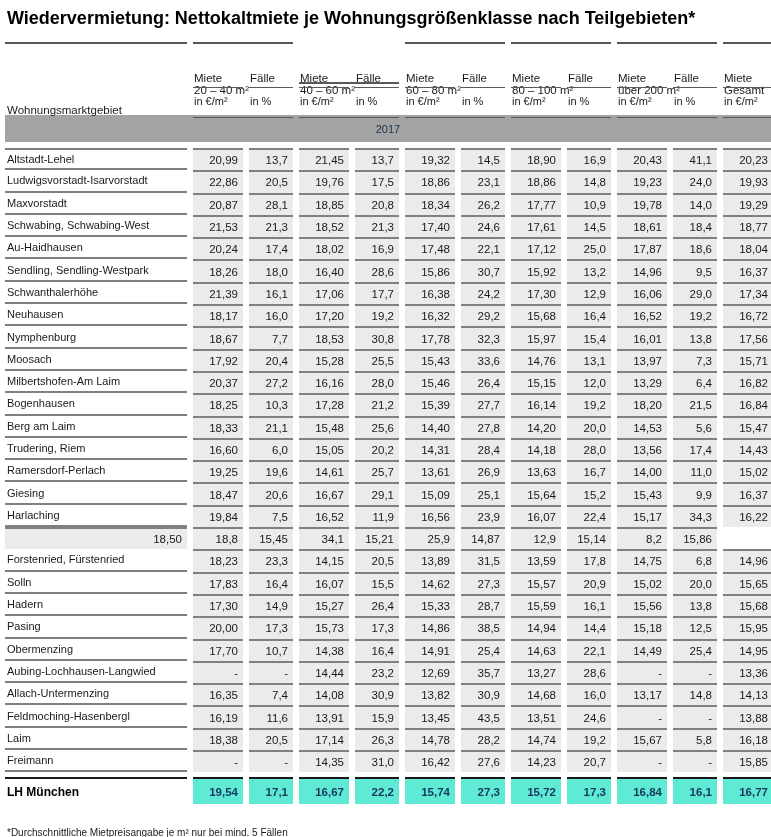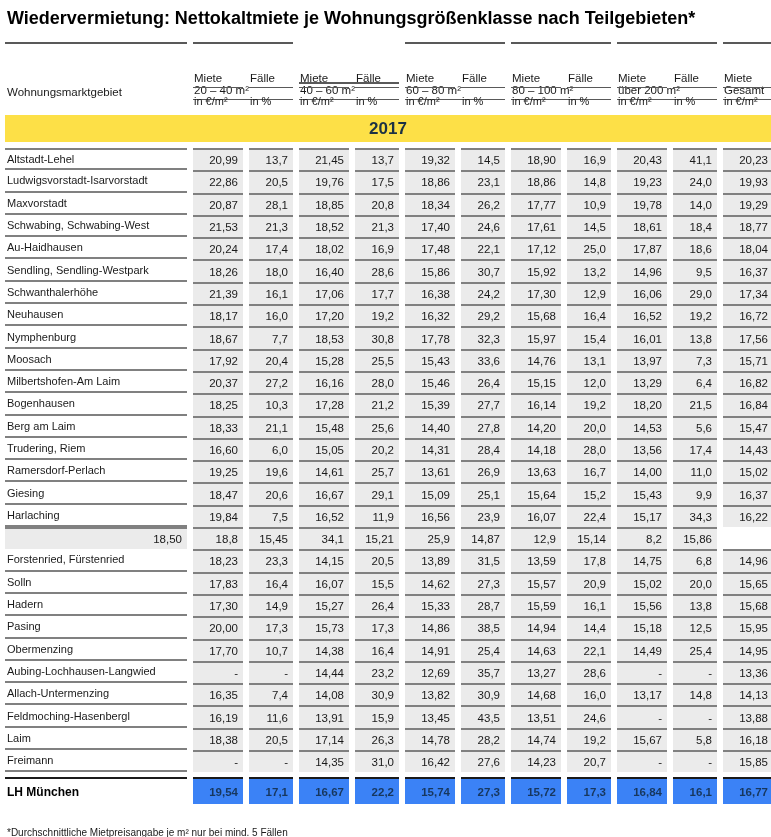--- a/index.html
+++ b/index.html
@@ -13,40 +13,40 @@
   .grid-row {
     display:grid;
     grid-template-columns:182px 50px 44px 50px 44px 50px 44px 50px 44px 50px 44px 50px;
     column-gap:6px;
     width:766px;
   }
 
   
   .hrow1 { height:23px; }
   .h-name { border-top:2px solid #595959; display:flex; align-items:flex-end; padding:0 0 2px 2px; font-size:11.5px; }
-  .h-group { border-top:2px solid #595959; border-bottom:1.5px solid #595959; display:flex; align-items:flex-end; padding:0 0 3px 1px; font-size:11.5px; }
+  .h-group { border-top:2px solid #595959; border-bottom:1.5px solid #595959; display:flex; align-items:flex-end; padding:0 0 21px 1px; font-size:11.5px; }
   .g0 { grid-column:2 / span 2; }
   .g1 { grid-column:4 / span 2;margin-top:40px; }
   .g2 { grid-column:6 / span 2; }
   .g3 { grid-column:8 / span 2; }
   .g4 { grid-column:10 / span 2; }
   .g5 { grid-column:12 / span 1; }
 
   .hrow2 { height:23px; }
   .h-sub { border-bottom:1.5px solid #595959; display:flex; align-items:flex-end; padding:0 0 3px 1px; font-size:11.5px; }
   .hrow2 .spacer, .hrow3 .spacer { grid-column:1; }
   .hrow3 { height:22px; }
   .h-unit { display:flex; align-items:flex-end; padding:0 0 3px 1px; font-size:11px; }
 
   
   .year-band {
     width:766px; height:27px; margin-top:5px;
-    background:#fde047; color:#1C3144;
+    background:#a3a3a3; color:#1C3144;
     display:flex; align-items:center; justify-content:center;
-    font-size:17px; font-weight:bold;
+    font-size:11px; font-weight:normal;
   }
 
   
   .tbody { margin-top:6px; }
   .trow { height:22.3px; }
   .name-cell {
     border-bottom:2px solid #808080;
     display:flex; align-items:center;
     padding-left:2px; font-size:11px; white-space:nowrap; overflow:hidden;
   }
@@ -57,21 +57,21 @@
     padding-right:5px; font-size:11.5px;
   }
 
   
   .total-row { height:27px; margin-top:5px; }
   .total-row .name-cell {
     border-bottom:none; border-top:2px solid #1a1a1a;
     font-weight:bold; font-size:12px; color:#000;
   }
   .total-row .val-cell {
-    background:#3b82f6; border-top:2px solid #1a1a1a;
+    background:#5eead4; border-top:2px solid #1a1a1a;
     font-weight:bold; color:#17375E; font-size:11.5px;
   }
 
   .footnote { margin-top:23px; margin-left:2px; font-size:10px; color:#1a1a1a; }
 </style>
 </head>
 <body>
 
 <div class="page">
 

